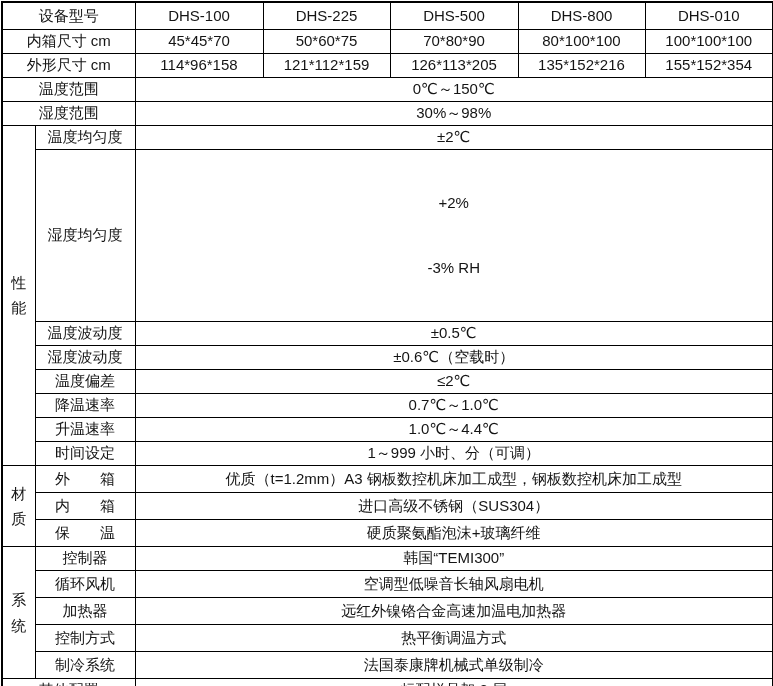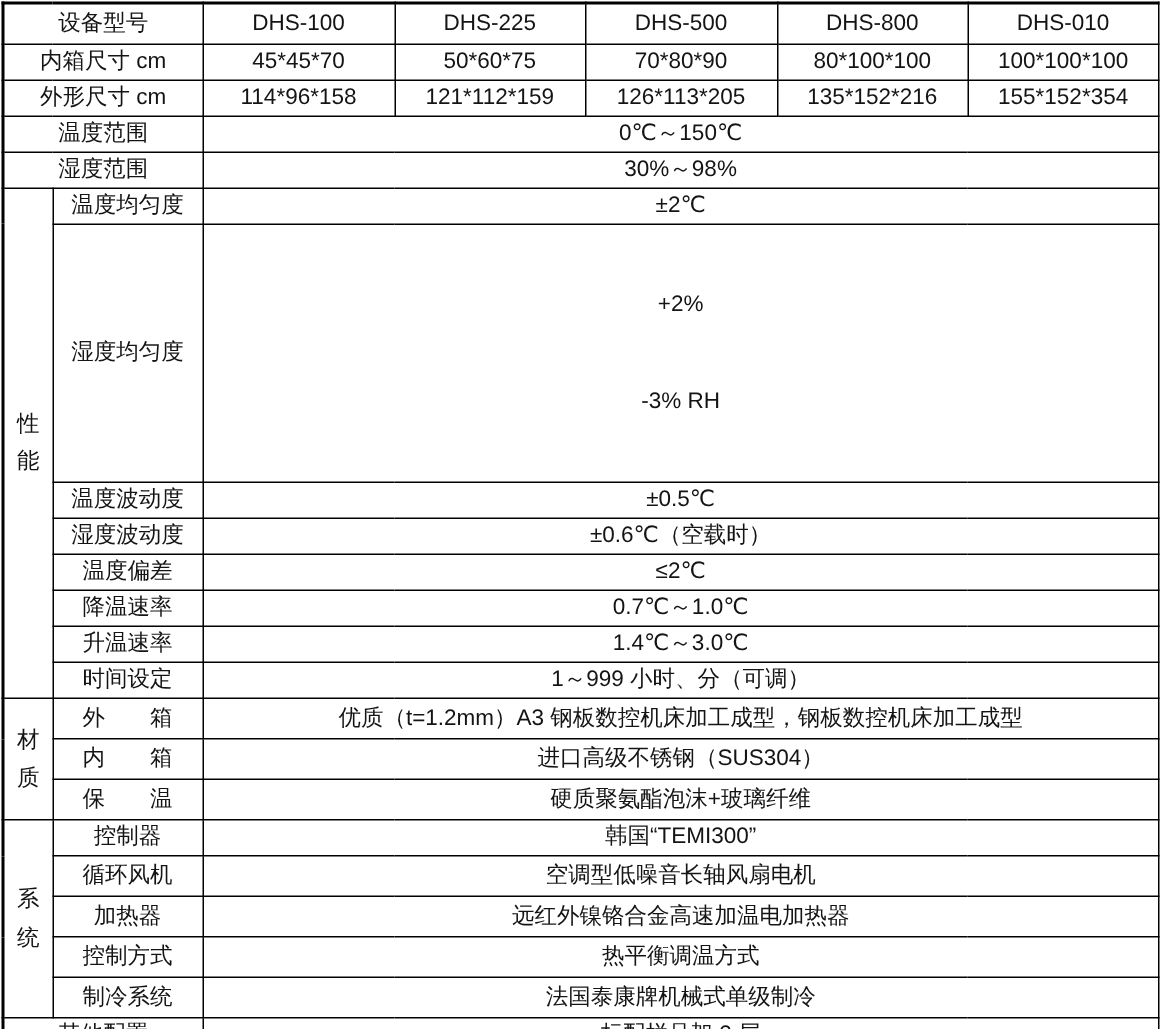--- a/index.html
+++ b/index.html
@@ -128,21 +128,21 @@
     <tr>
       <td class="label-cell">温度偏差</td>
       <td colspan="5" class="value-cell">≤2℃</td>
     </tr>
     <tr>
       <td class="label-cell">降温速率</td>
       <td colspan="5" class="value-cell">0.7℃～1.0℃</td>
     </tr>
     <tr>
       <td class="label-cell">升温速率</td>
-      <td colspan="5" class="value-cell">1.4℃～3.0℃</td>
+      <td colspan="5" class="value-cell">1.0℃～4.4℃</td>
     </tr>
     <tr>
       <td class="label-cell">时间设定</td>
       <td colspan="5" class="value-cell">1～999 小时、分（可调）</td>
     </tr>
 
     <tr style="height:27px">
       <td rowspan="3" class="group-cell">
         <div class="vtext">材质</div>
       </td>

